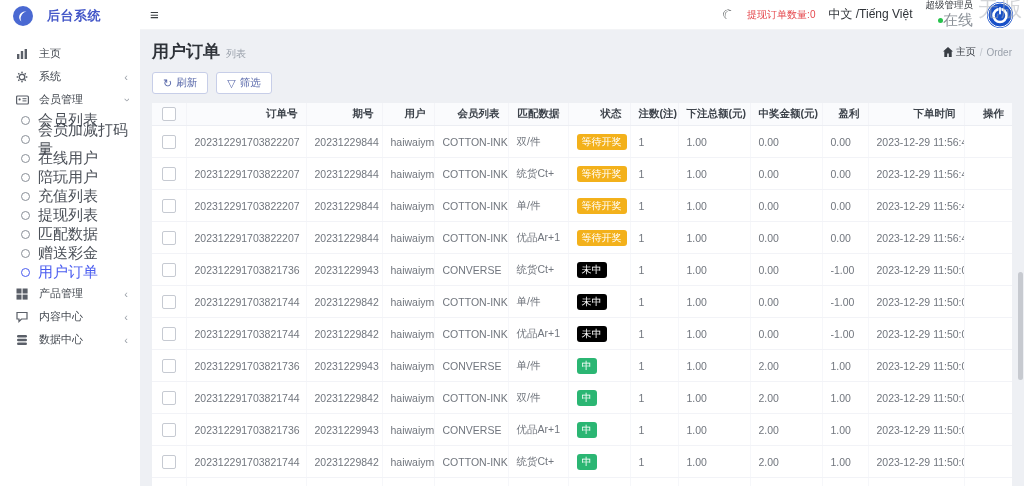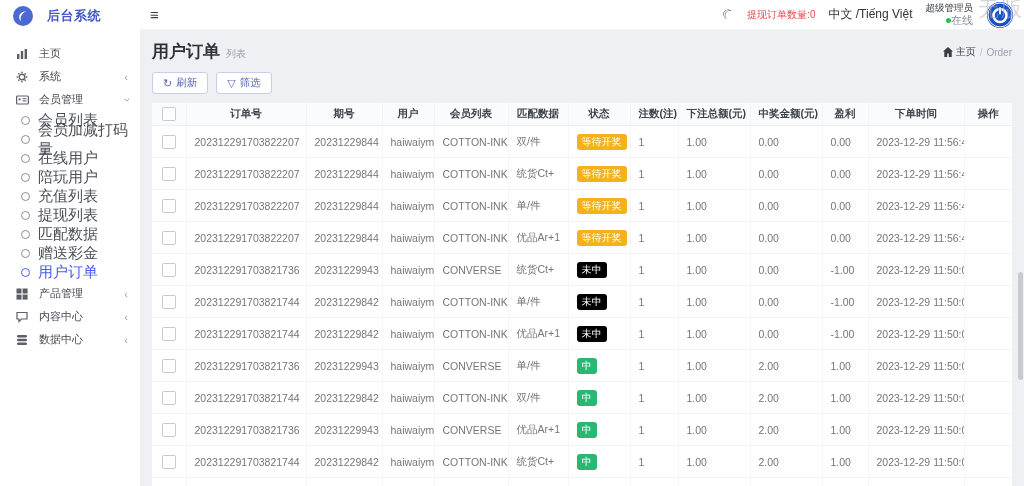--- a/index.html
+++ b/index.html
@@ -23,39 +23,39 @@
   .nav-sub.active .dot{border-color:#4a5cf0}
   
   .topbar{position:absolute;left:140px;right:0;top:0;height:30px;background:#fff;display:flex;align-items:center;padding:0 10px;box-sizing:border-box;z-index:2;border-bottom:1px solid #f3f4f6}
   .hamburger{font-size:15px;color:#3c4043;cursor:pointer;line-height:1}
   .top-right{margin-left:auto;display:flex;align-items:center;gap:13px}
   .moon{font-size:13px;color:#3c4043;cursor:pointer;transform:rotate(30deg)}
   .notice{font-size:10px;color:#e5484d;cursor:pointer}
   .lang{font-size:12px;color:#2f3338;cursor:pointer}
   .admin-block{text-align:right;line-height:1.25;cursor:pointer}
   .admin-name{font-size:9.5px;color:#2f3338}
-  .admin-status{font-size:11px;color:#8a9097;display:flex;align-items:center;justify-content:flex-end;gap:0}
+  .admin-status{font-size:15px;color:#8a9097;display:flex;align-items:center;justify-content:flex-end;gap:0}
   .gdot{width:5px;height:5px;border-radius:50%;background:#27c24c;display:inline-block}
   .avatar{width:28px;height:28px;flex:none;cursor:pointer}
   
   .content{position:absolute;left:140px;top:30px;right:0;bottom:0;background:#eef0f4;padding:10px 12px 0 12px;box-sizing:border-box;overflow:hidden}
   .page-head{display:flex;align-items:baseline}
   .page-title{font-size:17px;font-weight:700;color:#2e3238}
   .page-subtitle{font-size:10px;color:#9aa1ab;margin-left:6px}
   .breadcrumb{margin-left:auto;display:flex;align-items:center;gap:4px;font-size:10px}
   .bc-home{color:#383d44;display:flex;align-items:center;gap:3px;cursor:pointer}
   .bc-sep{color:#c2c6cd}
   .bc-cur{color:#9aa1ab}
   .toolbar{margin-top:9px;display:flex;gap:8px}
   .btn{display:inline-flex;align-items:center;gap:4px;padding:3px 10px;background:#fff;border:1px solid #c7cee8;border-radius:3px;font-size:10.5px;color:#5565a8;cursor:pointer}
   .btn .bicon{font-size:11px;line-height:1}
   
   .card{margin-top:9px;background:#fff;border-radius:2px}
   table{width:100%;border-collapse:collapse;table-layout:fixed;font-size:10.5px}
-  thead th{height:22px;background:#fafbfd;color:#3d434b;font-weight:700;text-align:center;padding:0 8px;border-bottom:1px solid #eceef3;border-right:1px solid #f3f4f8;font-size:10.5px;white-space:nowrap;overflow:hidden}
+  thead th{height:22px;background:#fafbfd;color:#3d434b;font-weight:700;text-align:right;padding:0 8px;border-bottom:1px solid #eceef3;border-right:1px solid #f3f4f8;font-size:10.5px;white-space:nowrap;overflow:hidden}
   thead th:last-child{border-right:none}
   tbody td{height:31px;padding:0 8px;color:#71767e;border-bottom:1px solid #f2f3f7;border-right:1px solid #f6f7fa;white-space:nowrap;overflow:hidden;background:#fff}
   tbody td:last-child{border-right:none}
   .c-check{text-align:center;padding:0}
   .cbx{display:inline-block;width:12px;height:12px;border:1px solid #c6cad2;border-radius:2px;background:#fff;vertical-align:middle;cursor:pointer}
   .badge{display:inline-block;padding:2px 5px;border-radius:3px;color:#fff;font-size:10px;line-height:1.2}
   .badge-pending{background:#f3b11b}
   .badge-lose{background:#000000}
   .badge-win{background:#2bb673}
   

